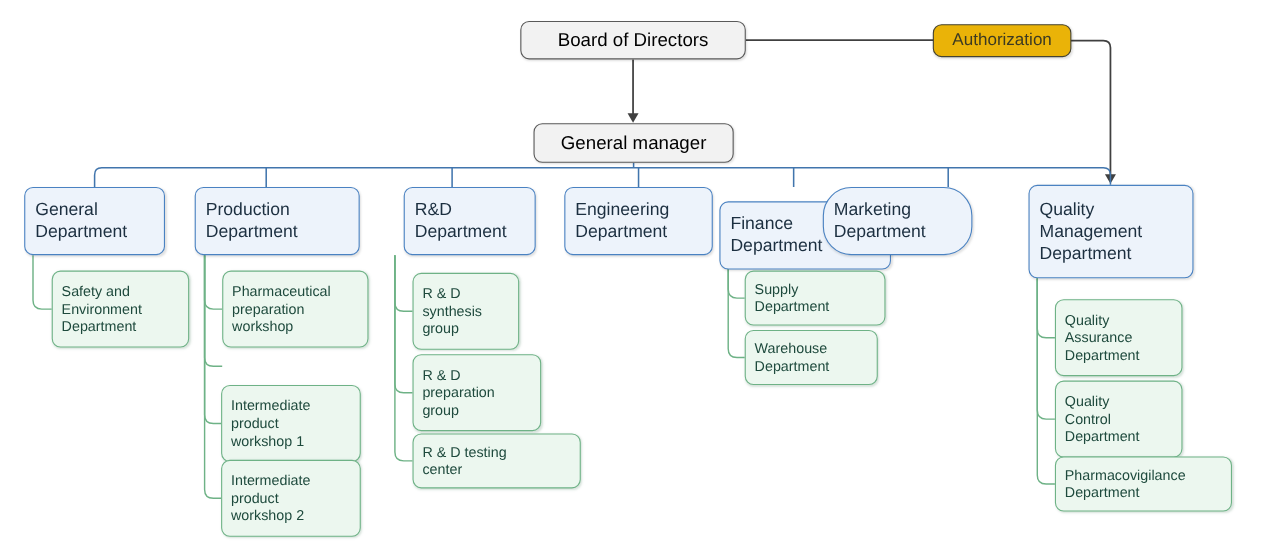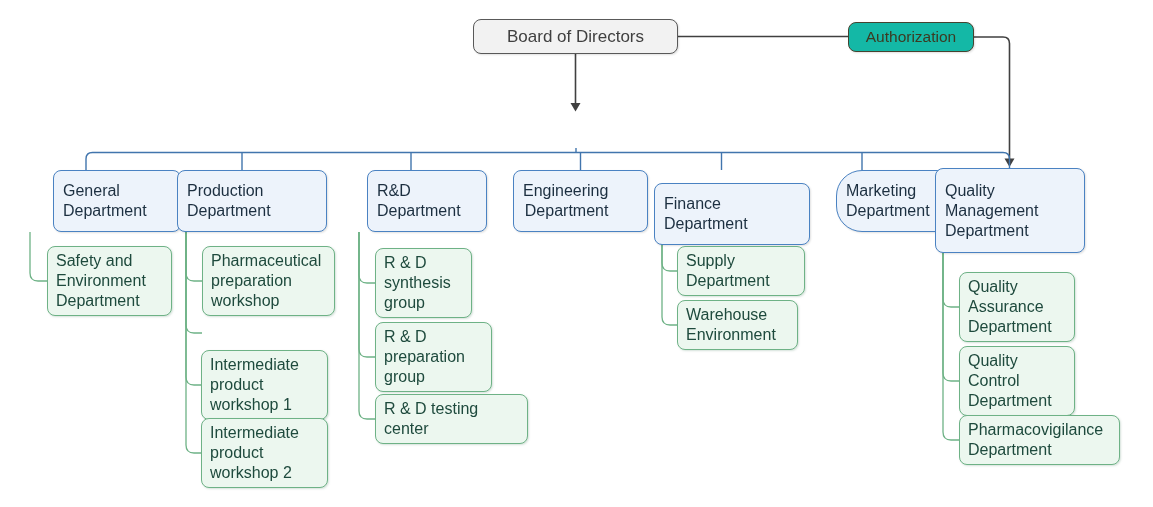--- a/index.html
+++ b/index.html
@@ -18,46 +18,46 @@
     display:flex;
     align-items:center;
     border-radius:8px;
     white-space:pre-line;
     line-height:1.25;
     box-shadow:1px 1px 2px rgba(0,0,0,0.12);
   }
   .node.gray{
     background:#f2f2f2;
     border:1.6px solid #595959;
-    color:#404040;
+    color:#000000;
     font-size:17px;
     justify-content:center;
     text-align:center;
   }
   .node.beige{
-    background:#14b8a6;
+    background:#eab308;
     border:1.6px solid #454330;
     color:#3c3a22;
     font-size:15.5px;
     justify-content:center;
     text-align:center;
   }
   .node.blue{
     background:#edf3fb;
     border:1.4px solid #4a82c2;
     color:#1c2f40;
     font-size:16px;
     padding:4px 9px;
     text-align:left;
   }
   .node.green{
     background:#ecf7ef;
     border:1.3px solid #6eb286;
     color:#1e4a3d;
-    font-size:16px;
+    font-size:13px;
     padding:3px 8px;
     text-align:left;
     box-shadow:1px 1px 2px rgba(90,140,110,0.25);
   }
 </style>
 </head>
 <body>
 
 <div class="canvas">
 
@@ -95,32 +95,33 @@
       <path d="M662 232 V263 Q662 271 670 271 H677"></path>
       <path d="M662 232 V317 Q662 325 670 325 H677"></path>
       <path d="M943 253 V299 Q943 307 951 307 H959"></path>
       <path d="M943 253 V373 Q943 381 951 381 H959"></path>
       <path d="M943 253 V432 Q943 440 951 440 H959"></path>
     </g>
   </svg>
 
   <div class="node gray" style="left:473px;top:19px;width:205px;min-height:35px;">Board of Directors</div>
   <div class="node beige" style="left:848px;top:22px;width:126px;min-height:30px;">Authorization</div>
+  <div class="node gray" style="left:485px;top:112px;width:182px;min-height:36px;">General manager</div>
 
-  <div class="node blue" style="left:22px;top:170px;width:128px;min-height:62px;margin-left:31px;">General
+  <div class="node blue" style="left:22px;top:170px;width:128px;min-height:62px;">General
 Department</div>
   <div class="node blue" style="left:177px;top:170px;width:150px;min-height:62px;">Production
 Department</div>
   <div class="node blue" style="left:351px;top:170px;width:120px;min-height:62px;margin-left:16px;">R&amp;D
 Department</div>
-  <div class="node blue" style="left:513px;top:170px;width:135px;min-height:62px;text-align:right;">Engineering
+  <div class="node blue" style="left:513px;top:170px;width:135px;min-height:62px;">Engineering
 Department</div>
   <div class="node blue" style="left:654px;top:183px;width:156px;min-height:62px;">Finance
 Department</div>
-  <div class="node blue" style="left:836px;top:170px;width:136px;min-height:62px;border-radius:26px;">Marketing
+  <div class="node blue" style="left:748px;top:170px;width:136px;min-height:62px;border-radius:26px;">Marketing
 Department</div>
   <div class="node blue" style="left:935px;top:168px;width:150px;min-height:85px;">Quality
 Management
 Department</div>
 
   <div class="node green" style="left:47px;top:246px;width:125px;min-height:70px;">Safety and
 Environment
 Department</div>
   <div class="node green" style="left:202px;top:246px;width:133px;min-height:70px;">Pharmaceutical
 preparation
@@ -135,21 +136,21 @@
 synthesis
 group</div>
   <div class="node green" style="left:375px;top:322px;width:117px;min-height:70px;">R &amp; D
 preparation
 group</div>
   <div class="node green" style="left:375px;top:394px;width:153px;min-height:50px;">R &amp; D testing
 center</div>
   <div class="node green" style="left:677px;top:246px;width:128px;min-height:50px;">Supply
 Department</div>
   <div class="node green" style="left:677px;top:300px;width:121px;min-height:50px;">Warehouse
-Environment</div>
+Department</div>
   <div class="node green" style="left:959px;top:272px;width:116px;min-height:70px;">Quality
 Assurance
 Department</div>
   <div class="node green" style="left:959px;top:346px;width:116px;min-height:70px;">Quality
 Control
 Department</div>
   <div class="node green" style="left:959px;top:415px;width:161px;min-height:50px;">Pharmacovigilance
 Department</div>
 
 </div>

